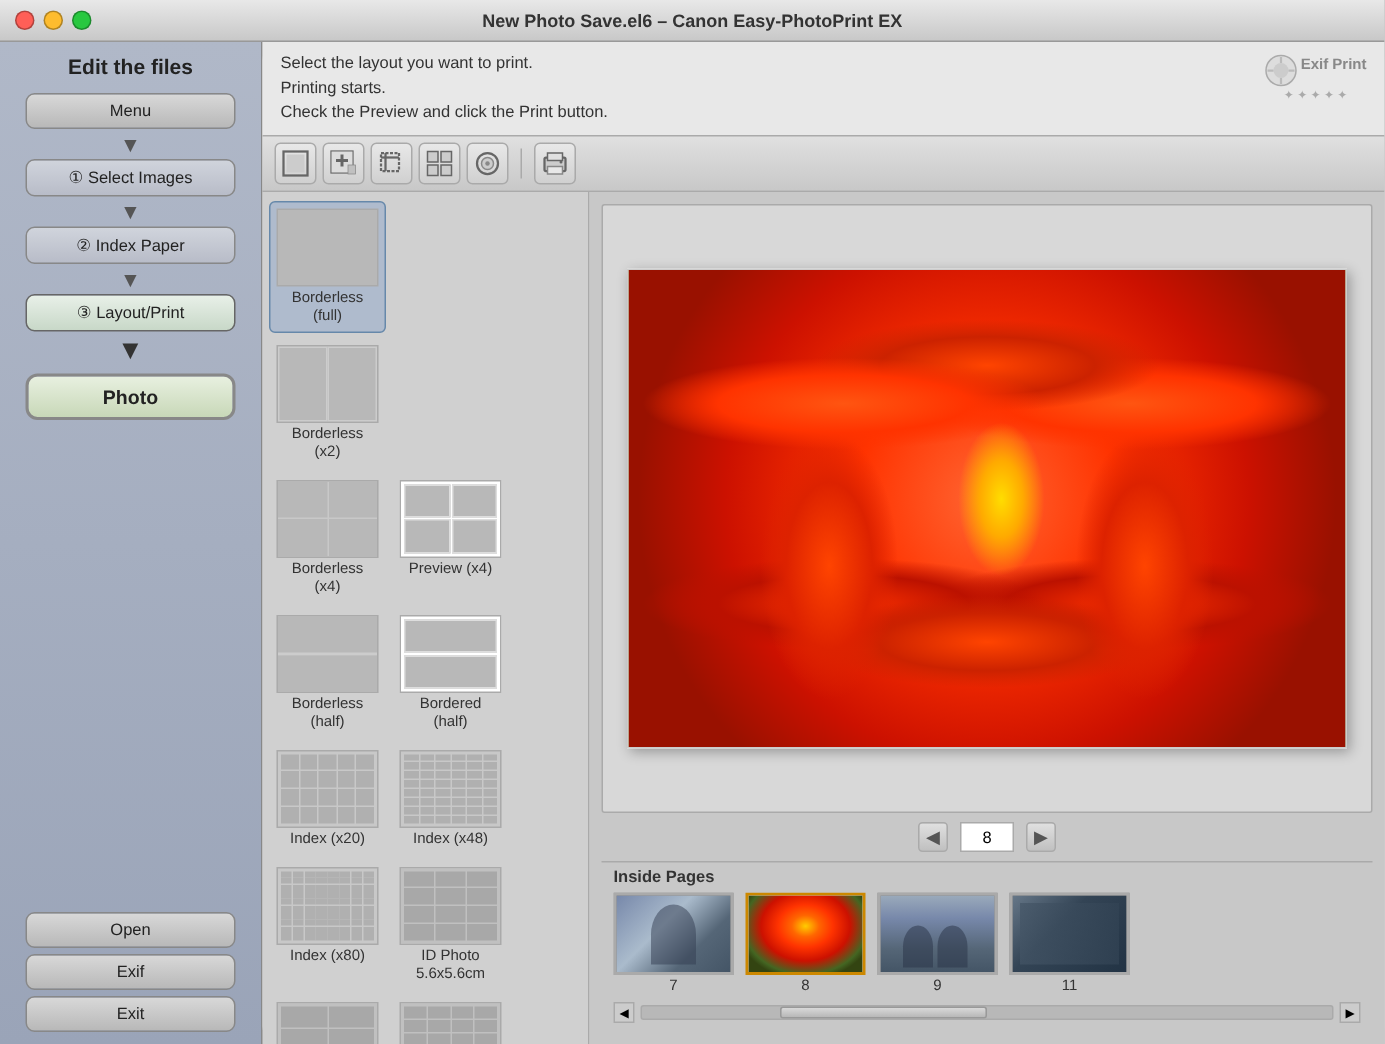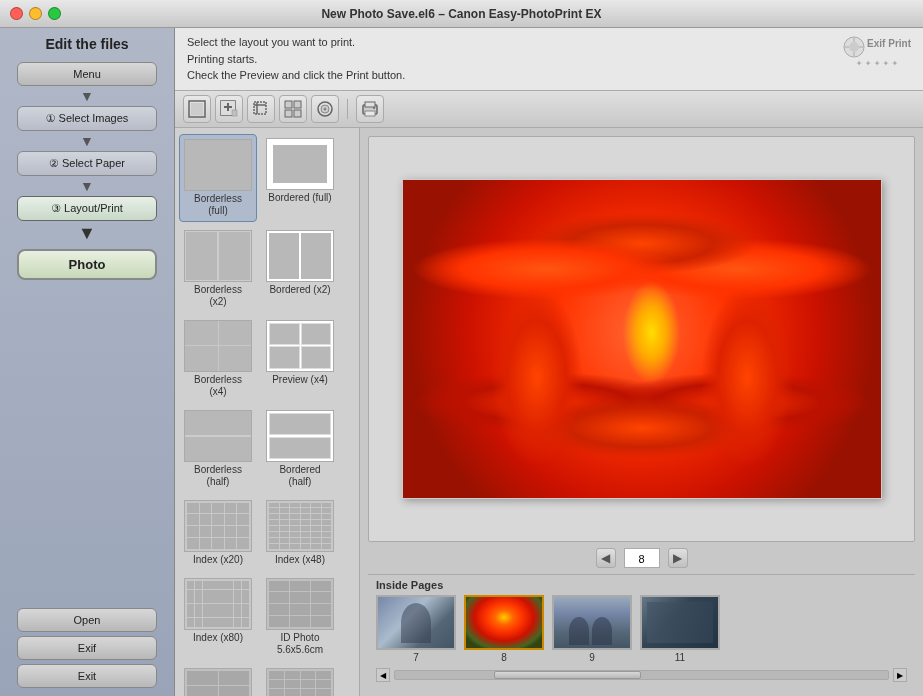--- a/index.html
+++ b/index.html
@@ -523,21 +523,21 @@
 
   <div class="sidebar">
     <div class="sidebar-title">Edit the files</div>
     <div class="sidebar-btn">Menu</div>
     <div class="sidebar-arrow">▼</div>
     <div class="sidebar-step">
       <span>① </span><span>Select Images</span>
     </div>
     <div class="sidebar-arrow">▼</div>
     <div class="sidebar-step">
-      <span>② </span><span>Select Paper</span>
+      <span>② </span><span>Index Paper</span>
     </div>
     <div class="sidebar-arrow">▼</div>
     <div class="sidebar-step active">
       <span>③ </span><span>Layout/Print</span>
     </div>
     <div class="sidebar-arrow" style="color:#333; font-size:18px;">▼</div>
     <div class="print-btn">Photo</div>
 
     <div class="sidebar-spacer"></div>
 
@@ -614,56 +614,41 @@
           <rect x="2" y="5" width="14" height="9" rx="1" fill="#ccc" stroke="#666" stroke-width="1.5"></rect>
           <rect x="4" y="2" width="10" height="5" fill="#e0e0e0" stroke="#666" stroke-width="1"></rect>
           <rect x="4" y="11" width="10" height="5" fill="#e8e8e8" stroke="#888" stroke-width="1"></rect>
           <circle cx="13" cy="8" r="1" fill="#666"></circle>
         </svg>
       </div>
     </div>
 
     <div class="work-area">
 
-      <div style="width:185px;display:flex;flex-direction:column;background:#d0d0d0;border-right:1px solid #aaa;">
+      <div style="width:218px;display:flex;flex-direction:column;background:#d0d0d0;border-right:1px solid #aaa;">
         <div style="flex:1;overflow-y:scroll;overflow-x:hidden;padding:4px;">
 
           <div class="layout-row">
             <div class="layout-item selected">
               <div class="layout-thumb">
                 <div class="thumb-borderless-full"></div>
               </div>
               <div class="layout-label">Borderless<br>(full)</div>
-            </div>
-            <div class="layout-item">
-              <div class="layout-thumb" style="background:white;">
-                <div style="width:100%;height:100%;background:#b8b8b8;border:6px solid white;"></div>
-              </div>
-              <div class="layout-label">Bordered (full)</div>
             </div>
           </div>
 
           <div class="layout-row">
             <div class="layout-item">
               <div class="layout-thumb">
                 <div class="thumb-grid-2h">
                   <div style="background:#b8b8b8;border-right:1px solid #ccc;"></div>
                   <div style="background:#b8b8b8;"></div>
                 </div>
               </div>
               <div class="layout-label">Borderless<br>(x2)</div>
-            </div>
-            <div class="layout-item">
-              <div class="layout-thumb" style="background:white;">
-                <div style="display:grid;grid-template-columns:1fr 1fr;width:100%;height:100%;gap:2px;padding:2px;">
-                  <div style="background:#b8b8b8;"></div>
-                  <div style="background:#b8b8b8;"></div>
-                </div>
-              </div>
-              <div class="layout-label">Bordered (x2)</div>
             </div>
           </div>
 
           <div class="layout-row">
             <div class="layout-item">
               <div class="layout-thumb">
                 <div class="thumb-grid-4">
                   <div style="background:#b8b8b8;"></div>
                   <div style="background:#b8b8b8;"></div>
                   <div style="background:#b8b8b8;"></div>

